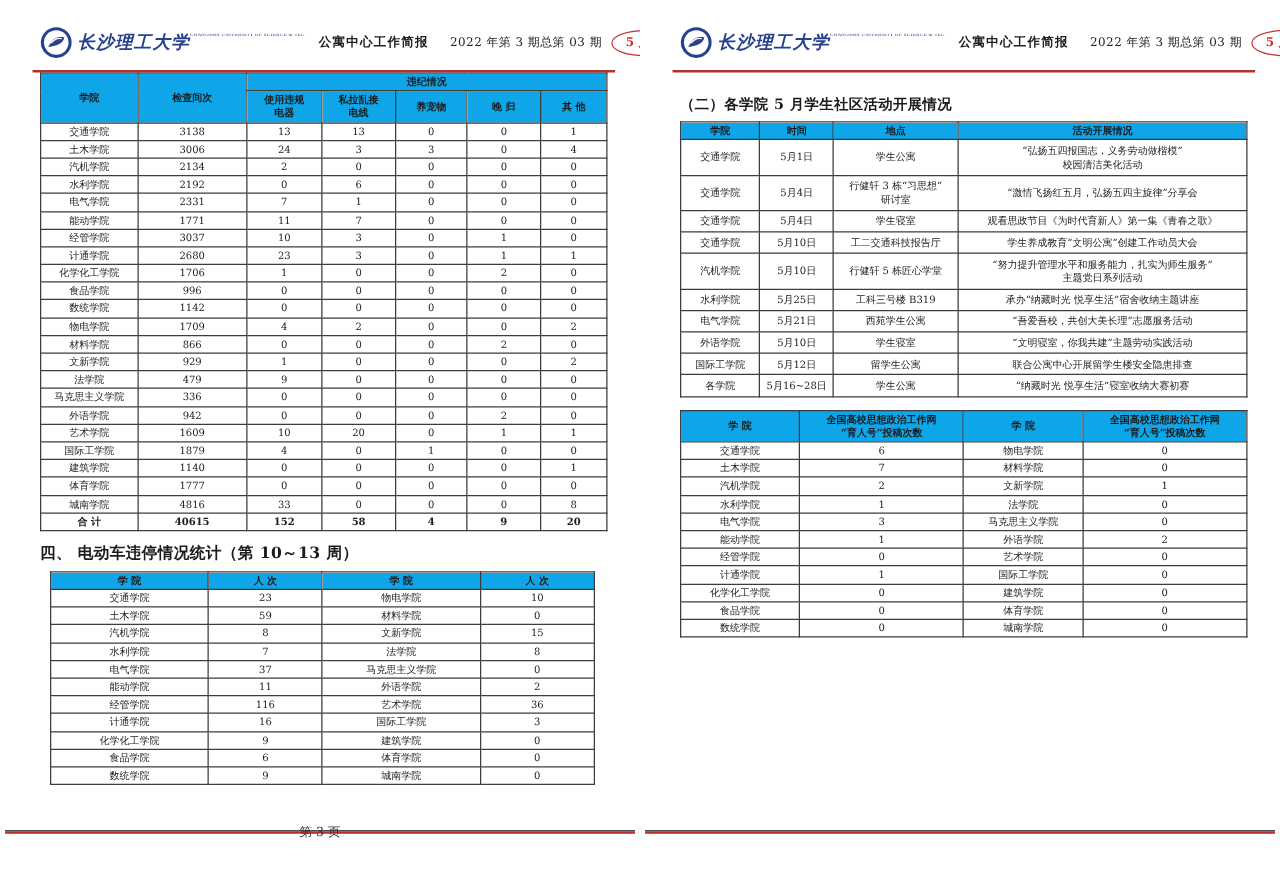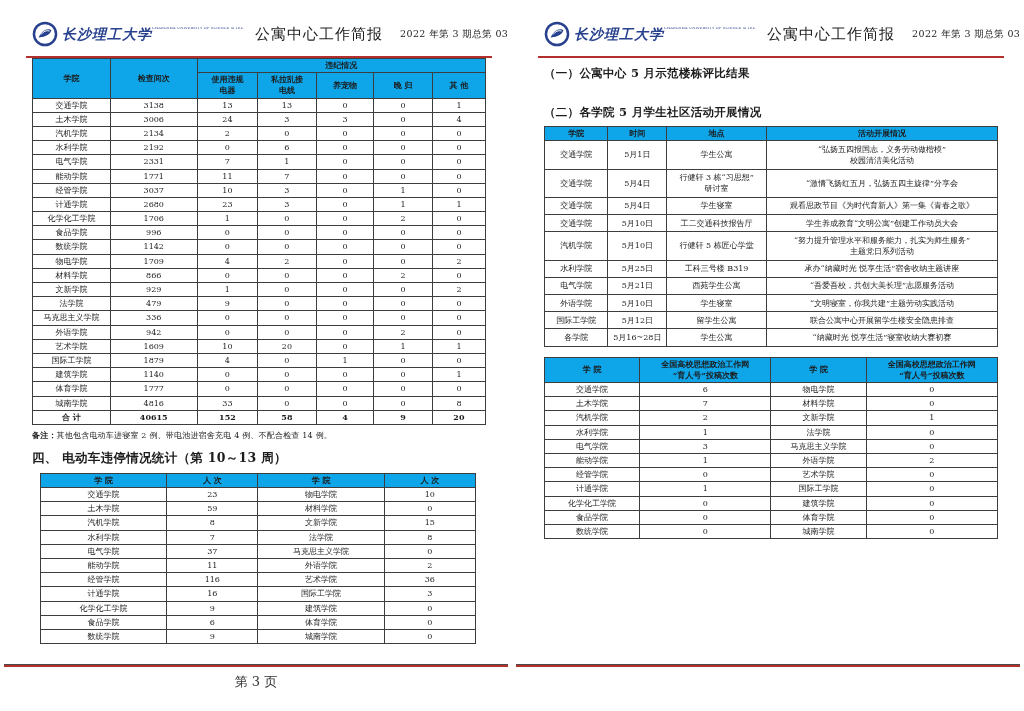--- a/index.html
+++ b/index.html
@@ -9,21 +9,21 @@
   .page{position:absolute;top:0;width:512px;height:711px;padding:14px 26px 0 32px;background:#fff}
   .page.left{left:0}
   .page.right{left:512px}
 
   
   .page-header{display:flex;align-items:center;gap:7px;height:40px;margin-bottom:2px}
   .logo-wrap{display:flex;align-items:center;gap:4px;flex:0 0 auto}
   .brand{display:flex;flex-direction:row;line-height:1}
   .brand-cn{font-size:14px;font-weight:bold;font-style:italic;color:#27418e;letter-spacing:1px;white-space:nowrap}
   .brand-en{font-size:3.5px;color:#27418e;letter-spacing:.2px;white-space:nowrap;overflow:hidden;max-width:92px}
-  .bulletin{font-size:15px;font-weight:normal;letter-spacing:1px;white-space:nowrap;margin-left:4px}
+  .bulletin{font-size:10px;font-weight:bold;letter-spacing:1px;white-space:nowrap;margin-left:4px}
   .issue{font-size:9.5px;white-space:nowrap;margin-left:10px;letter-spacing:.4px}
   .badge{margin-left:auto;border:1.6px solid #c9302c;border-radius:50%;color:#c9302c;
          font-size:9.5px;font-weight:bold;padding:3px 11px;white-space:nowrap}
   .rule-top{border-bottom:2.5px solid #b3302e;margin:0 -6px}
 
   
   .h2{font-size:12.5px;font-weight:bold;letter-spacing:.3px;margin:9px 0 6px}
   .h3{font-size:11.5px;font-weight:bold;letter-spacing:.3px;margin:8px 0 6px}
 
   
@@ -33,21 +33,21 @@
   th{background:#0ea5e9;font-weight:bold}
   tr.total td{font-weight:bold}
   .note{font-size:8px;margin:5px 0 2px;letter-spacing:.2px}
   .note b{font-weight:bold}
   .t-inset{width:calc(100% - 18px);margin:0 10px 0 8px}
   .act-table td{padding:2.5px 2px}
   .demo-table td{padding:4px 2px;font-size:8px}
 
   
   .rule-bottom{position:absolute;left:4px;right:4px;bottom:44px;border-top:1px solid #4a4a4a;border-bottom:2.5px solid #b3302e;height:2.5px}
-  .pagenum{position:absolute;left:0;right:0;bottom:20px;text-align:center;font-size:13px;color:#333}
+  .pagenum{position:absolute;left:0;right:0;bottom:38px;text-align:center;font-size:10px;color:#333}
   .gap-md{height:10px}
 </style>
 </head>
 <body>
 
 <div class="page left">
   <div class="page-header">
     <div class="logo-wrap">
       <svg width="26" height="26" viewBox="0 0 26 26">
         <circle cx="13" cy="13" r="12.3" fill="#27418e"></circle>
@@ -297,21 +297,20 @@
           <td>40615</td>
           <td>152</td>
           <td>58</td>
           <td>4</td>
           <td>9</td>
           <td>20</td>
         </tr>
       </tbody>
   </table>
 
-  <p class="note"><b>备注：</b><span>其他包含电动车进寝室 2 例、带电池进宿舍充电 4 例、不配合检查 14 例。</span></p>
 
   <div class="h2">四、 电动车违停情况统计（第 10～13 周）</div>
 
   <table class="t-inset">
     <colgroup>
         <col style="width:29%">
         <col style="width:21%">
         <col style="width:29%">
         <col style="width:21%">
       </colgroup>
@@ -410,21 +409,20 @@
         <span class="brand-cn">长沙理工大学</span>
         <span class="brand-en">CHANGSHA UNIVERSITY OF SCIENCE &amp; TECHNOLOGY</span>
       </div>
     </div>
     <span class="bulletin">公寓中心工作简报</span>
     <span class="issue">2022 年第 3 期总第 03 期</span>
     <span class="badge">5 月刊</span>
   </div>
   <div class="rule-top"></div>
 
-  <div class="h3">（一）公寓中心 5 月示范楼栋评比结果</div>
 
 
   <div class="gap-md"></div>
   <div class="h3">（二）各学院 5 月学生社区活动开展情况</div>
 
   <table class="act-table">
     <colgroup>
         <col style="width:14%">
         <col style="width:13%">
         <col style="width:22%">

